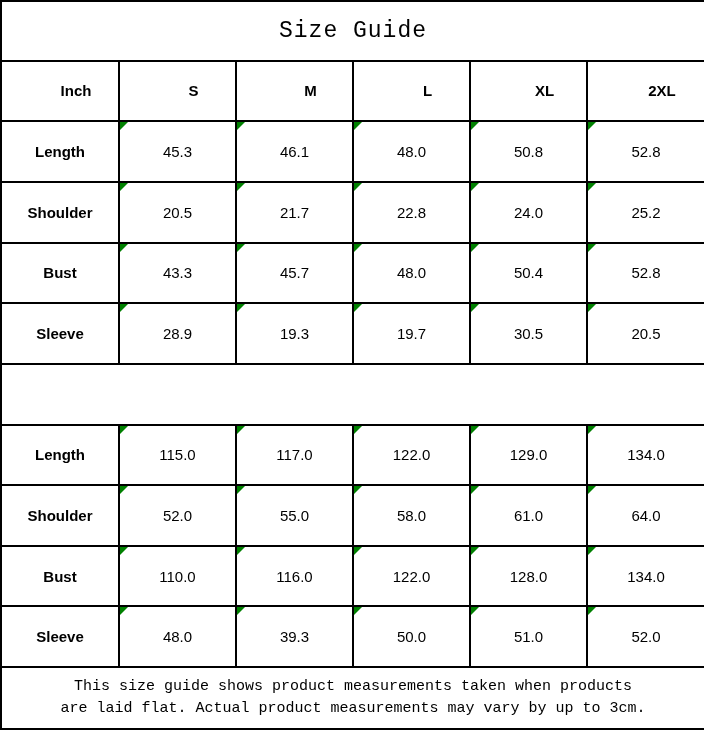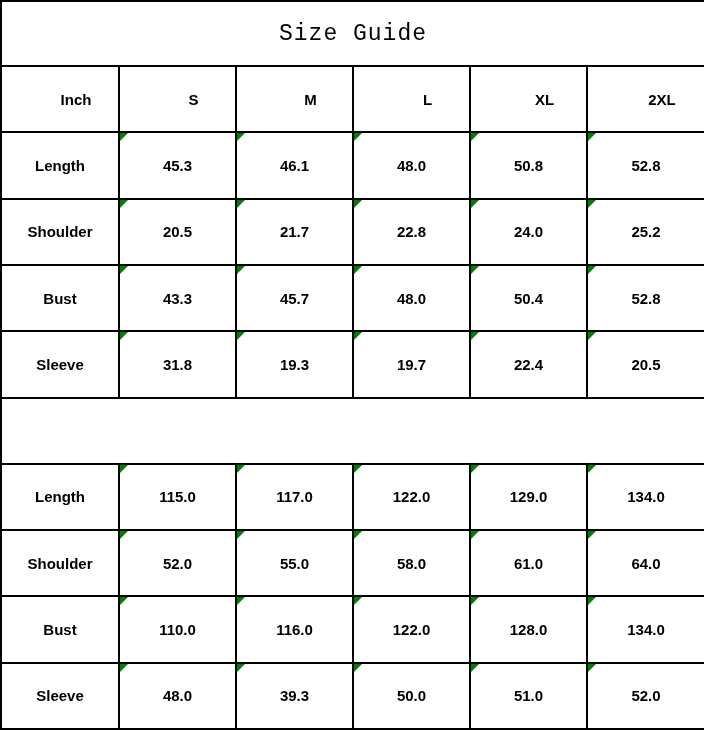--- a/index.html
+++ b/index.html
@@ -46,21 +46,21 @@
     padding-left: 32px;
   }
   td.label-cell {
     font-weight: bold;
     font-size: 15px;
     margin-top: 28px;
   }
   td.val-cell {
     position: relative;
     font-size: 15px;
-    font-weight: bold;
+    font-weight: normal;
   }
   .corner-tri {
     position: absolute;
     top: 0;
     left: 0;
     width: 0;
     height: 0;
     border-top: 8px solid var(--marker_green, #008000);
     border-right: 8px solid transparent;
   }
@@ -120,24 +120,24 @@
     <td class="label-cell">Bust</td>
     <td class="val-cell"><span class="corner-tri"></span><span>43.3</span></td>
     <td class="val-cell"><span class="corner-tri"></span><span>45.7</span></td>
     <td class="val-cell"><span class="corner-tri"></span><span>48.0</span></td>
     <td class="val-cell"><span class="corner-tri"></span><span>50.4</span></td>
     <td class="val-cell"><span class="corner-tri"></span><span>52.8</span></td>
   </tr>
 
   <tr class="data-row">
     <td class="label-cell">Sleeve</td>
-    <td class="val-cell"><span class="corner-tri"></span><span>31.8</span></td>
+    <td class="val-cell"><span class="corner-tri"></span><span>28.9</span></td>
     <td class="val-cell"><span class="corner-tri"></span><span>19.3</span></td>
     <td class="val-cell"><span class="corner-tri"></span><span>19.7</span></td>
-    <td class="val-cell"><span class="corner-tri"></span><span>22.4</span></td>
+    <td class="val-cell"><span class="corner-tri"></span><span>30.5</span></td>
     <td class="val-cell"><span class="corner-tri"></span><span>20.5</span></td>
   </tr>
 
   <tr class="spacer-row">
     <td colspan="6" class="spacer-cell"></td>
   </tr>
 
 
   <tr class="data-row">
     <td class="label-cell">Length</td>
@@ -168,15 +168,21 @@
 
   <tr class="data-row">
     <td class="label-cell">Sleeve</td>
     <td class="val-cell"><span class="corner-tri"></span><span>48.0</span></td>
     <td class="val-cell"><span class="corner-tri"></span><span>39.3</span></td>
     <td class="val-cell"><span class="corner-tri"></span><span>50.0</span></td>
     <td class="val-cell"><span class="corner-tri"></span><span>51.0</span></td>
     <td class="val-cell"><span class="corner-tri"></span><span>52.0</span></td>
   </tr>
 
+  <tr class="footer-row">
+    <td colspan="6" class="footer-cell">
+      <div>This size guide shows product measurements taken when products</div>
+      <div>are laid flat. Actual product measurements may vary by up to 3cm.</div>
+    </td>
+  </tr>
 </tbody>
     </table>
 </div>
 
 </body></html>

